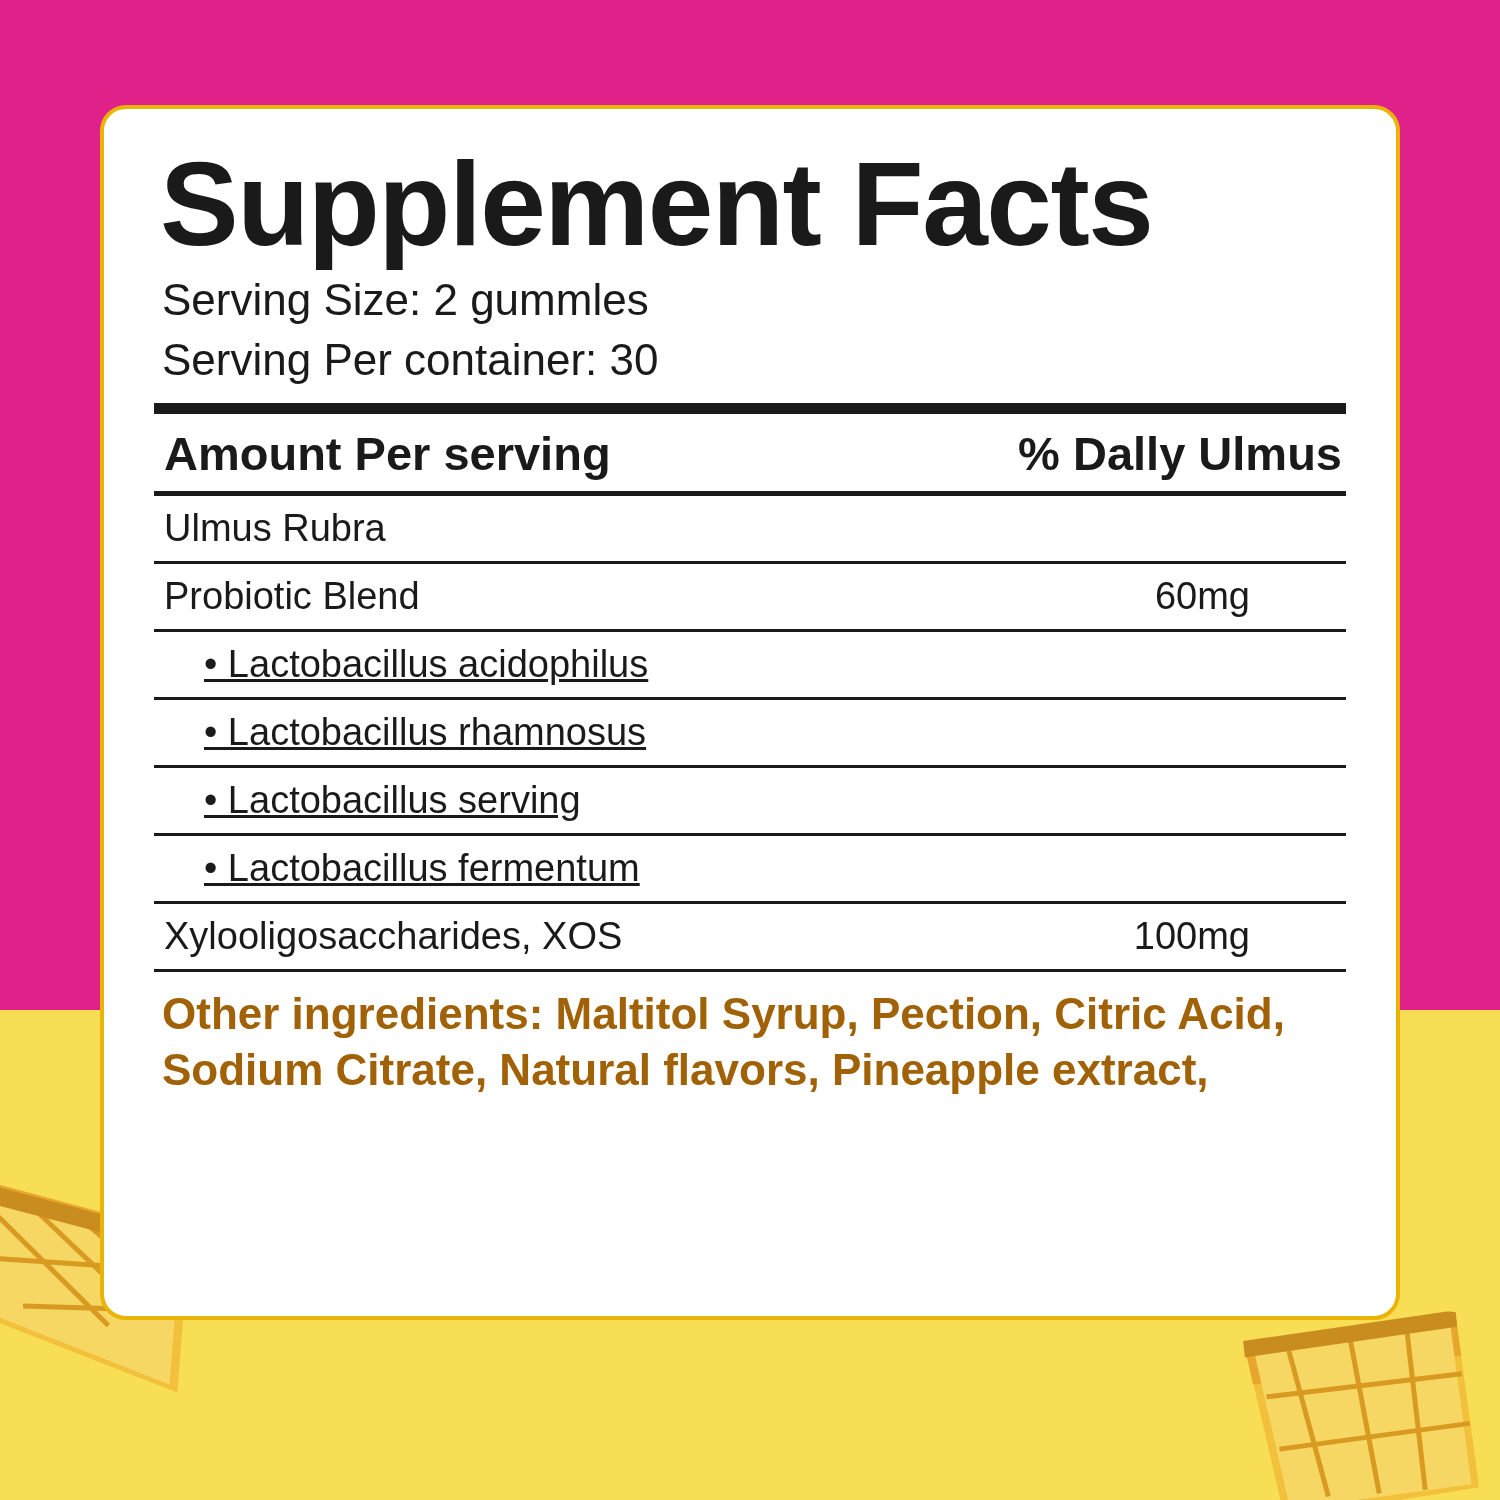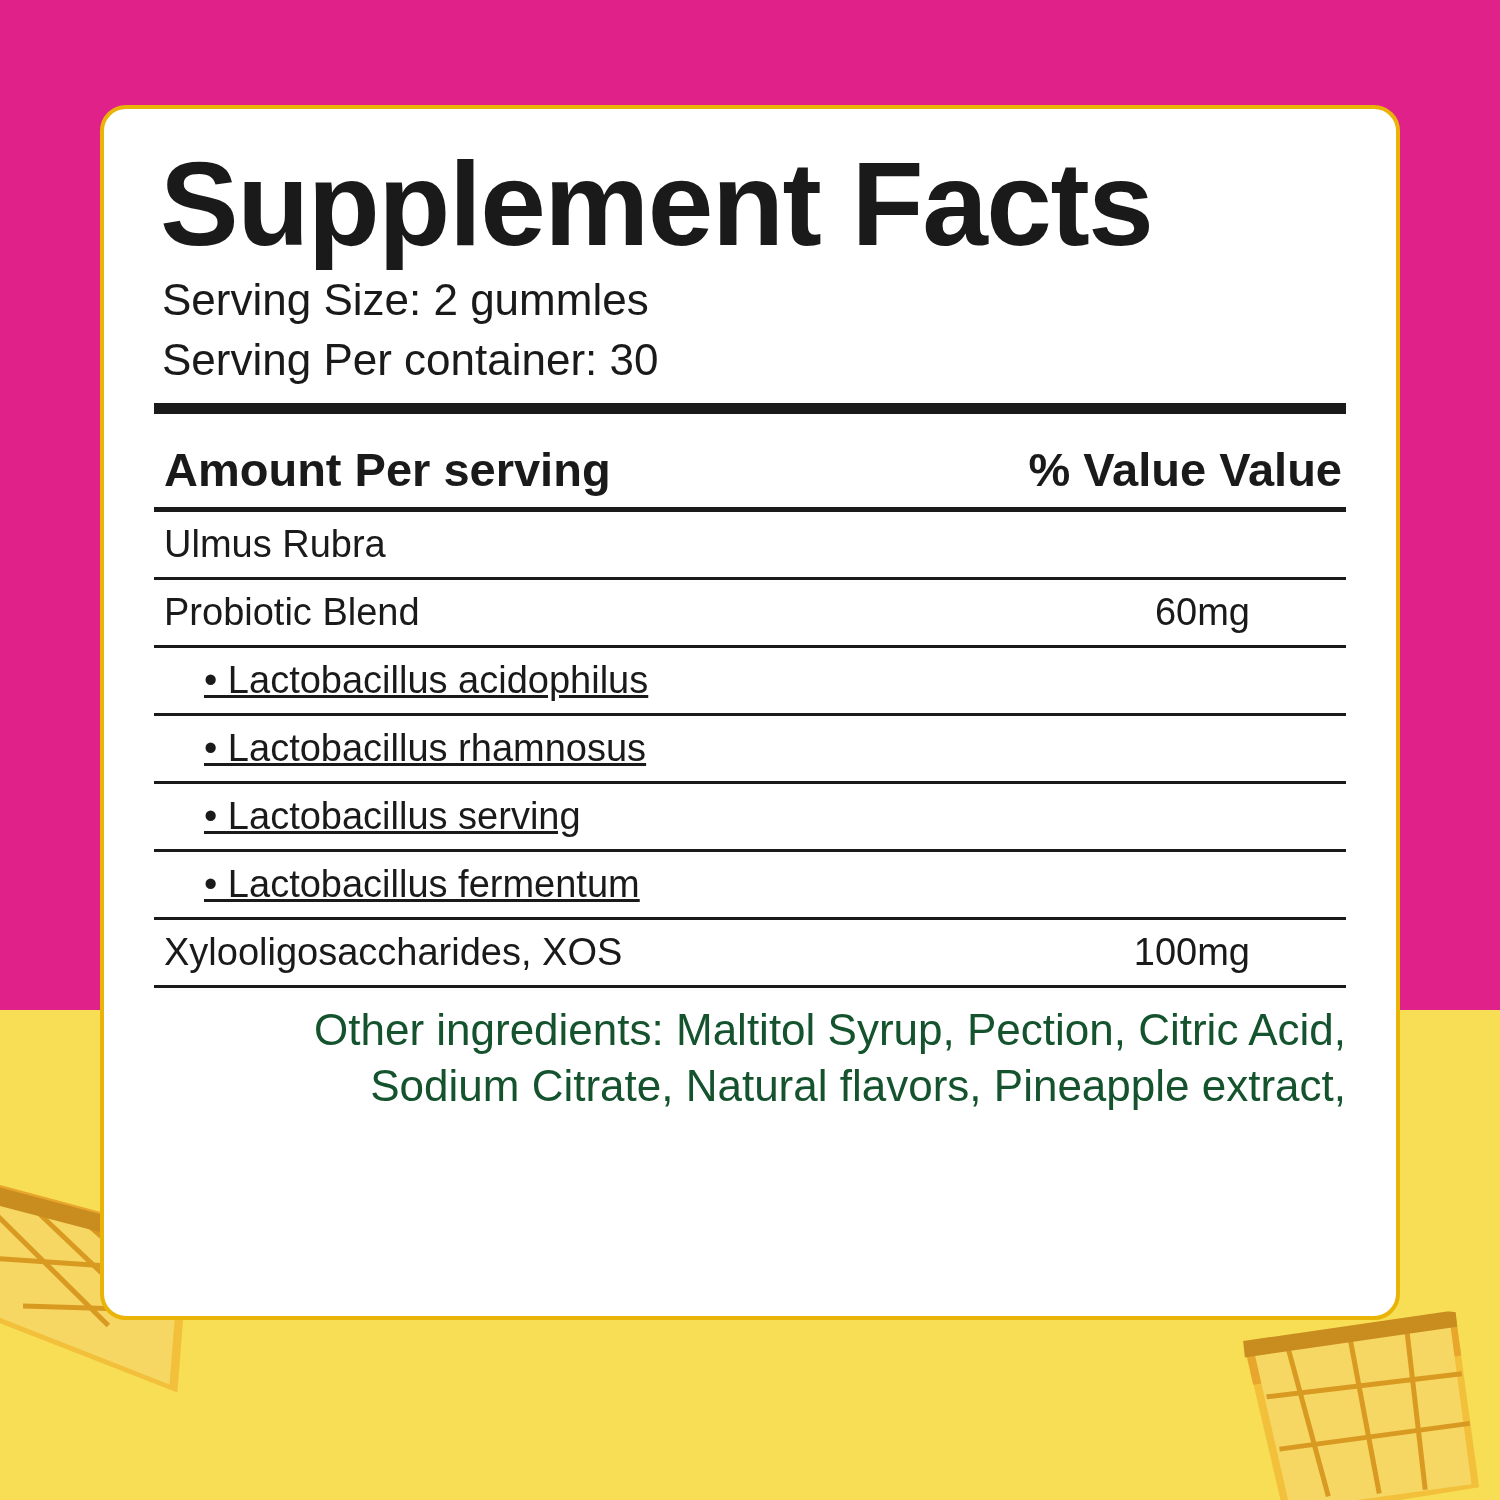--- a/index.html
+++ b/index.html
@@ -98,41 +98,40 @@
     justify-content: space-between;
     align-items: baseline;
     font-size: 38px;
     color: #1a1a1a;
     padding: 11px 4px 11px 10px;
     box-sizing: border-box;
   }
   .facts-row.header {
     font-weight: bold;
     font-size: 47px;
-    padding-top: 28px;
+    padding-top: 12px;
     padding-bottom: 10px;
   }
   .facts-row .amt {
     padding-right: 92px;
   }
   .facts-row.header .amt {
     padding-right: 0;
   }
   .facts-row.sub .name {
     padding-left: 40px;
     text-decoration: underline;
   }
 
   #other-ingredients {
     font-size: 44px;
-    font-weight: normal;
-    color: #14532d;
+    font-weight: bold;
+    color: #a16207;
     line-height: 1.28;
     padding: 14px 0 0 8px;
-    text-align: right;
   }
 </style>
 </head>
 <body>
 
 <div id="stage">
 
   <div id="yellow-band"></div>
 
   <svg class="pineapple" id="pineapple-left" viewBox="0 0 230 300" xmlns="http://www.w3.org/2000/svg">
@@ -167,21 +166,21 @@
 
     <div id="facts-title">Supplement Facts</div>
 
     <div class="serving-line">Serving Size: 2 gummles</div>
     <div class="serving-line">Serving Per container: 30</div>
 
     <div class="rule-thick"></div>
 
     <div class="facts-row header">
       <span class="name">Amount Per serving</span>
-      <span class="amt">% Value Value</span>
+      <span class="amt">% Dally Ulmus</span>
     </div>
 
     <div class="rule-med"></div>
 
     <div class="facts-row">
       <span class="name">Ulmus Rubra</span>
     </div>
     <div class="rule-thin"></div>
 
     <div class="facts-row">

